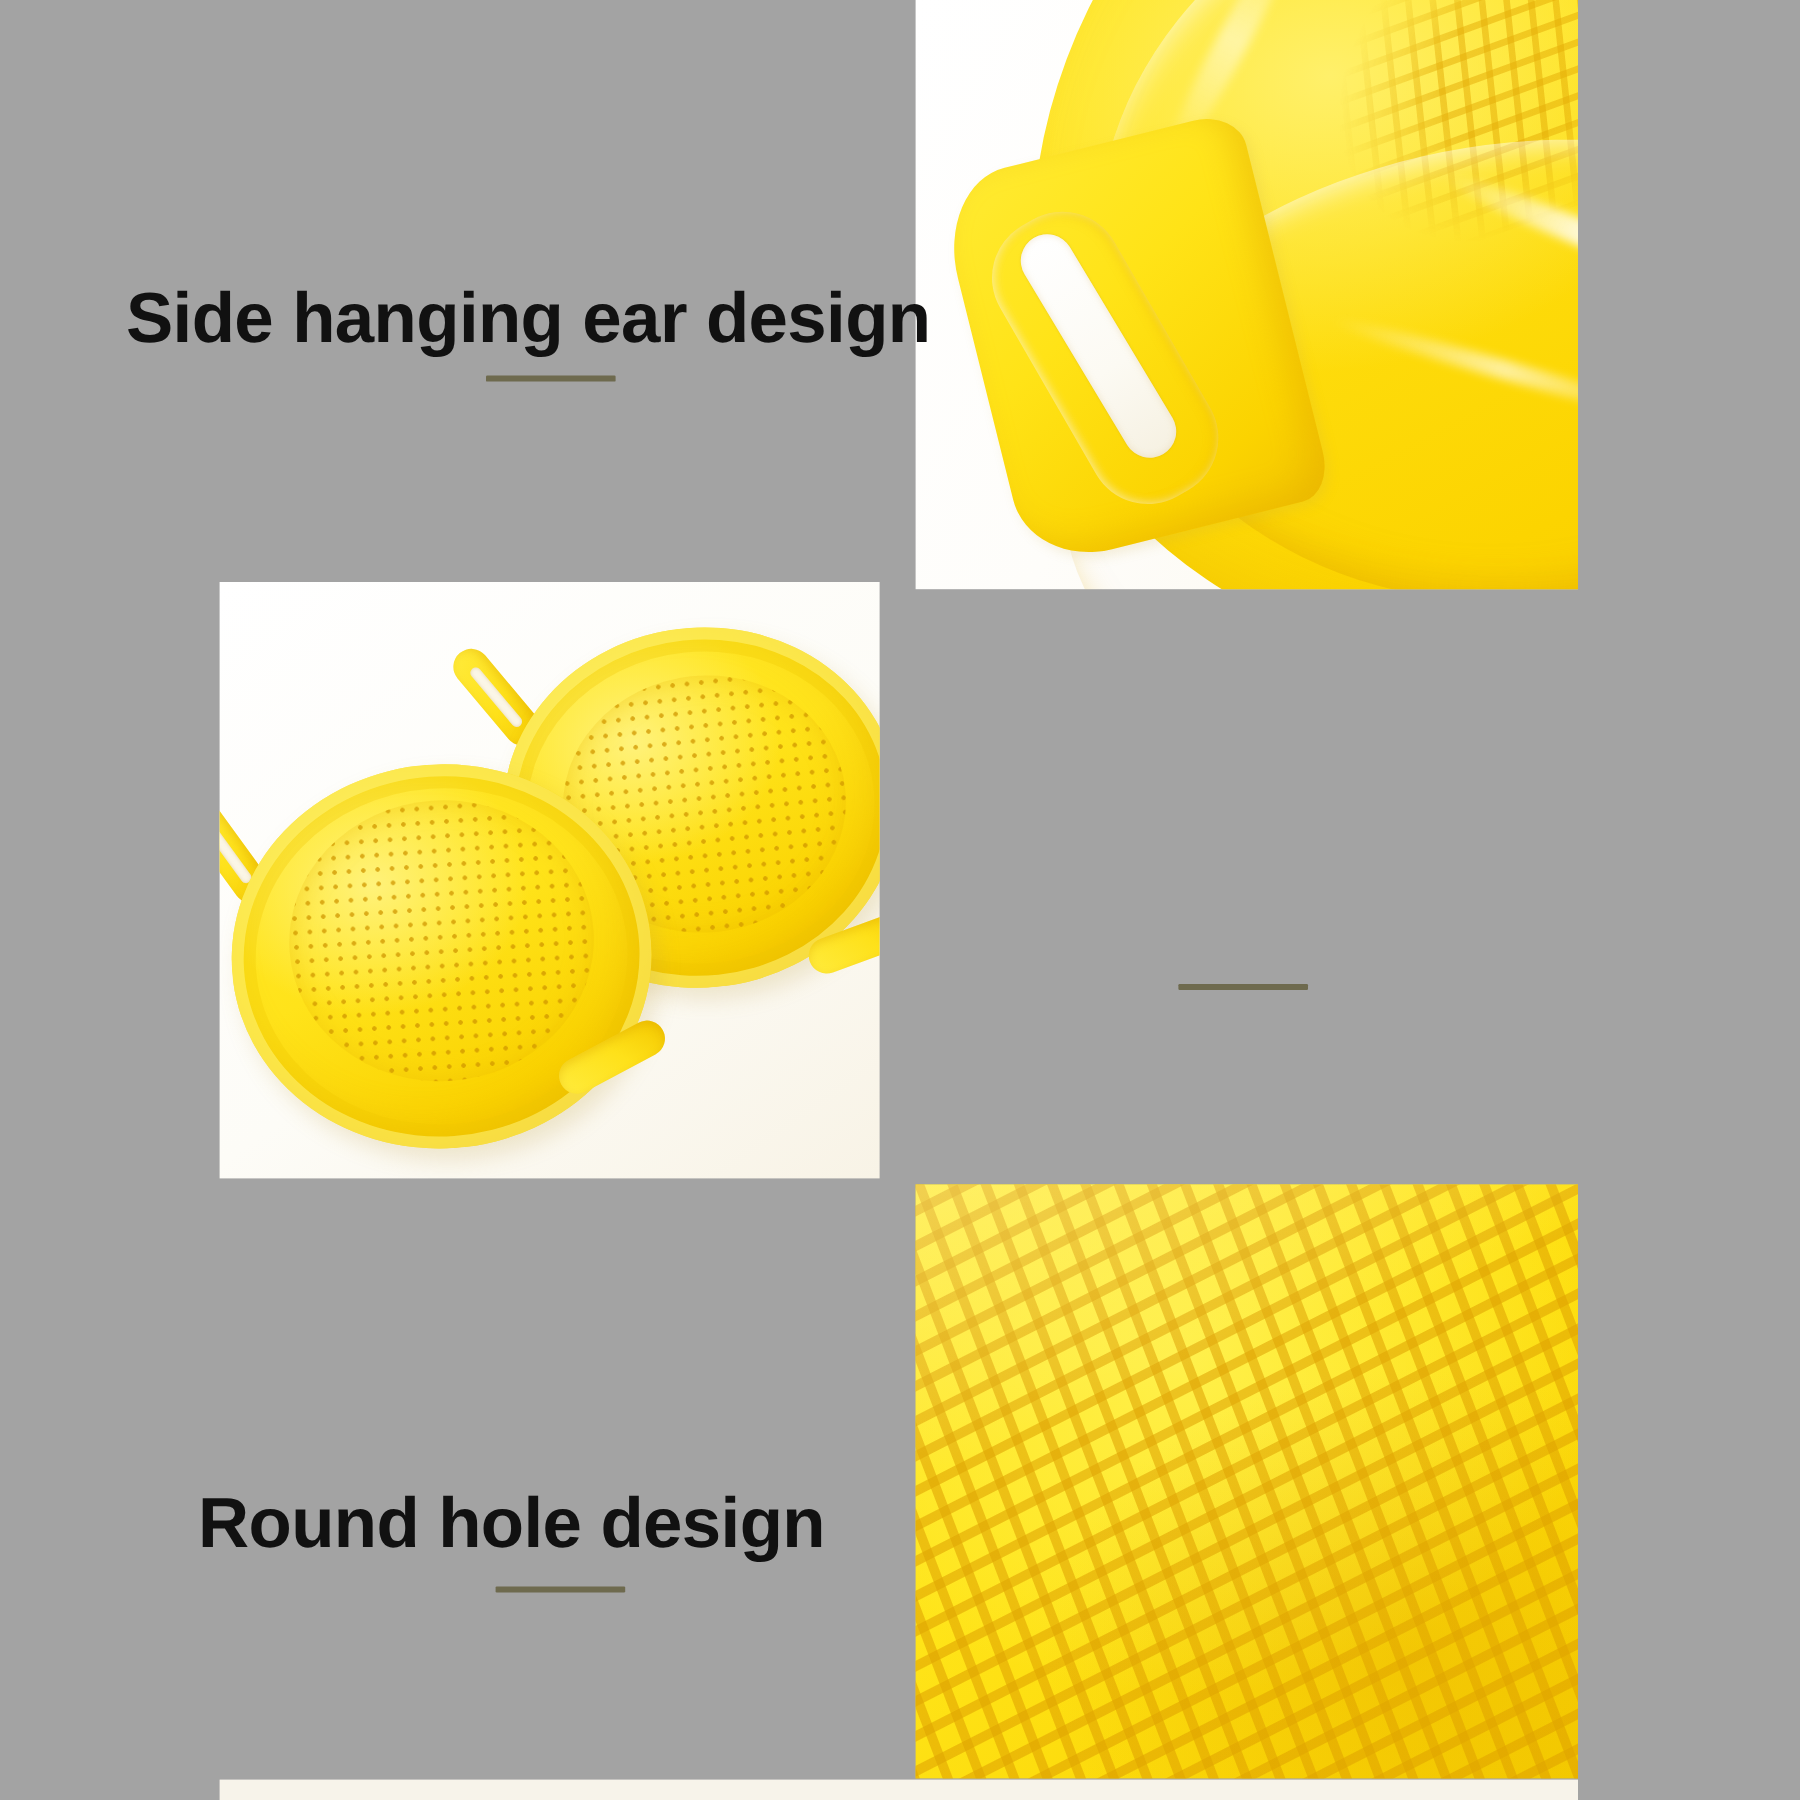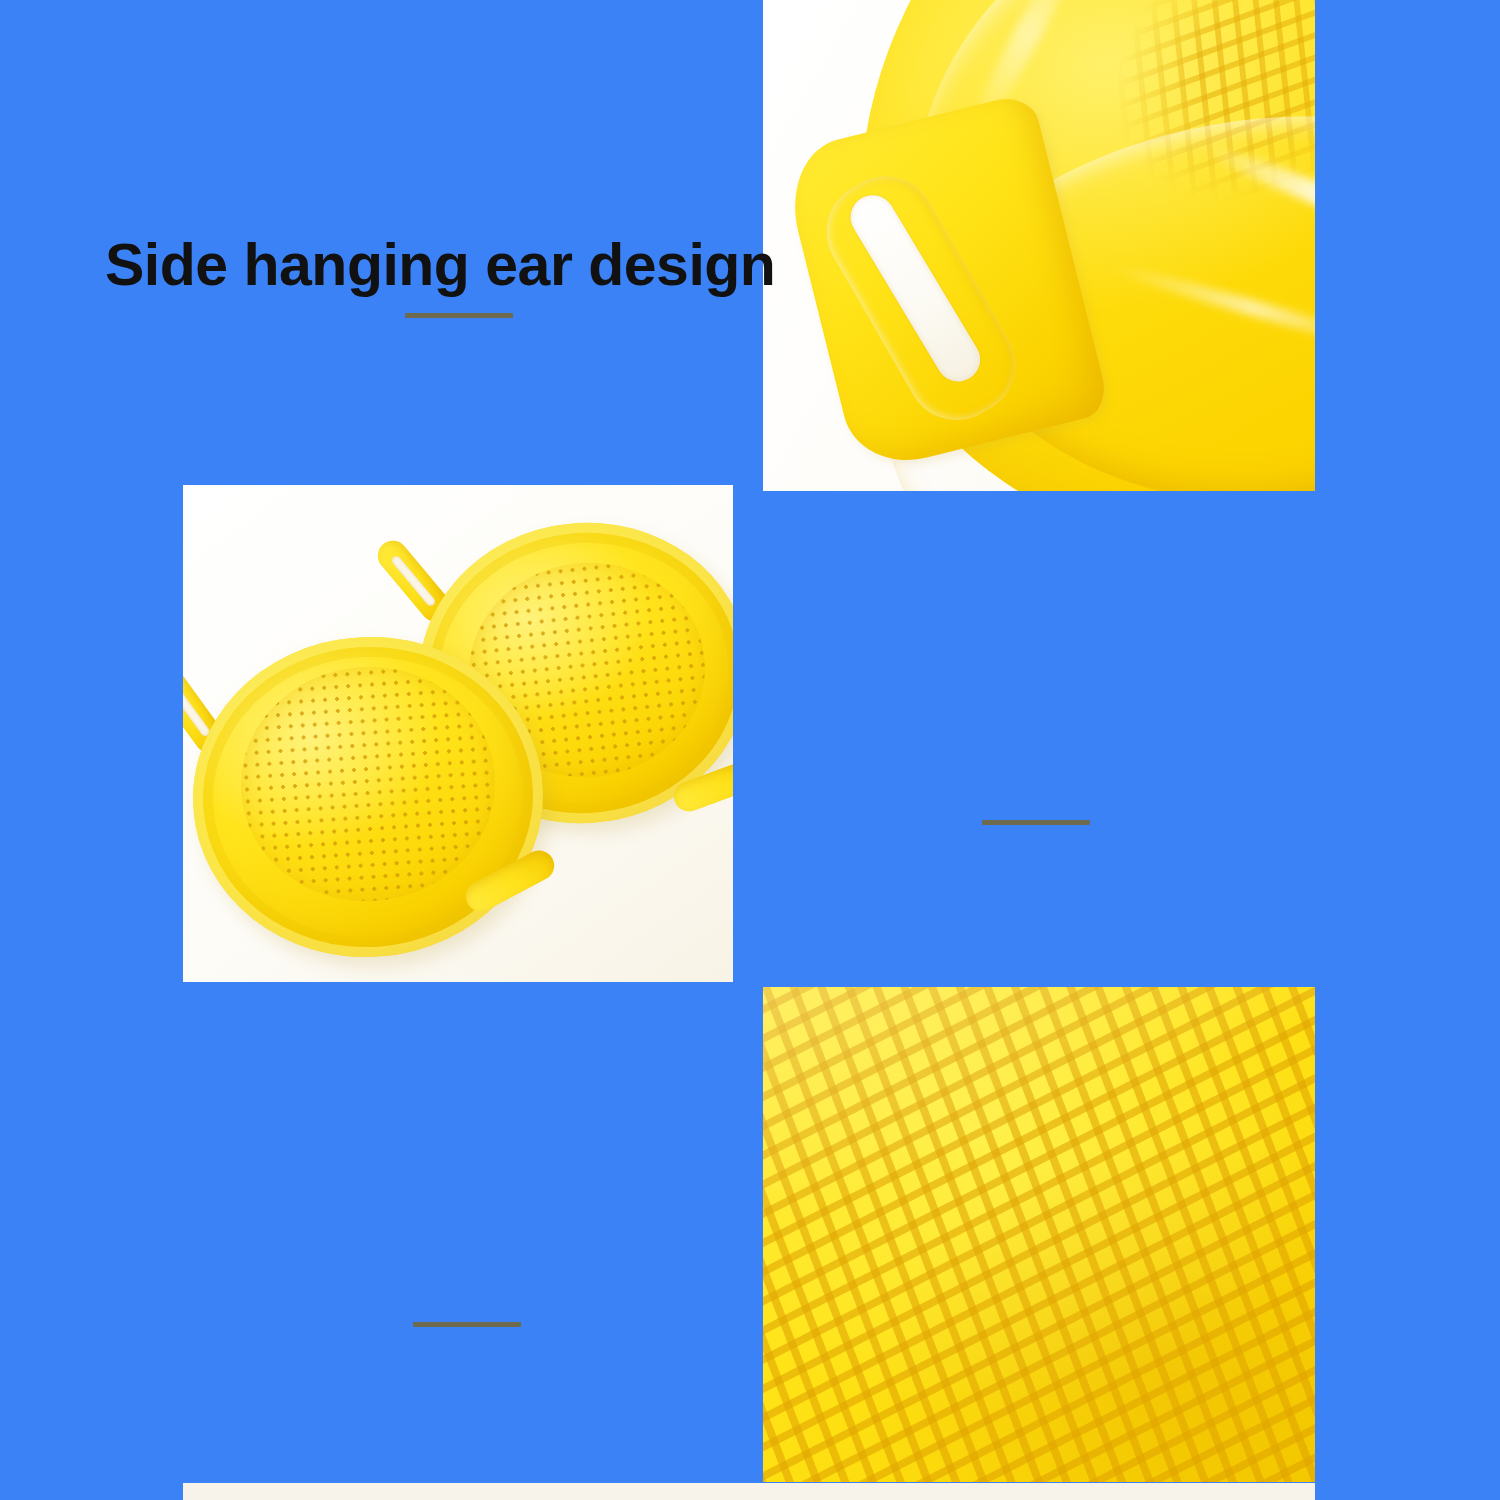--- a/index.html
+++ b/index.html
@@ -12,21 +12,21 @@
     height: 1500px;
     background: #FDF8E3;
     font-family: "Liberation Sans", sans-serif;
     overflow: hidden;
     position: relative;
   }
   .page {
     position: relative;
     width: 1500px;
     height: 1500px;
-    background: #3b82f6;
+    background: #a3a3a3;
     overflow: hidden;
   }
 
   
   .feature-heading {
     position: absolute;
     color: #111111;
     font-weight: bold;
     font-size: 59px;
     line-height: 1.0;
@@ -317,17 +317,18 @@
     <div class="strainer-ear" id="strainer-front-ear2"></div>
   </div>
 
   <div class="heading-rule" style="left:982px; top:820px; width:108px;"></div>
 
   <div class="photo-panel" id="panel-mesh">
     <div class="mesh-grid"></div>
     <div class="mesh-shade"></div>
   </div>
 
+  <div class="feature-heading" style="left:165px; top:1240px;">Round hole design</div>
   <div class="heading-rule" style="left:413px; top:1322px; width:108px;"></div>
 
   <div class="photo-panel" id="panel-bottom-peek"></div>
 
 </div>
 
 </body></html>

